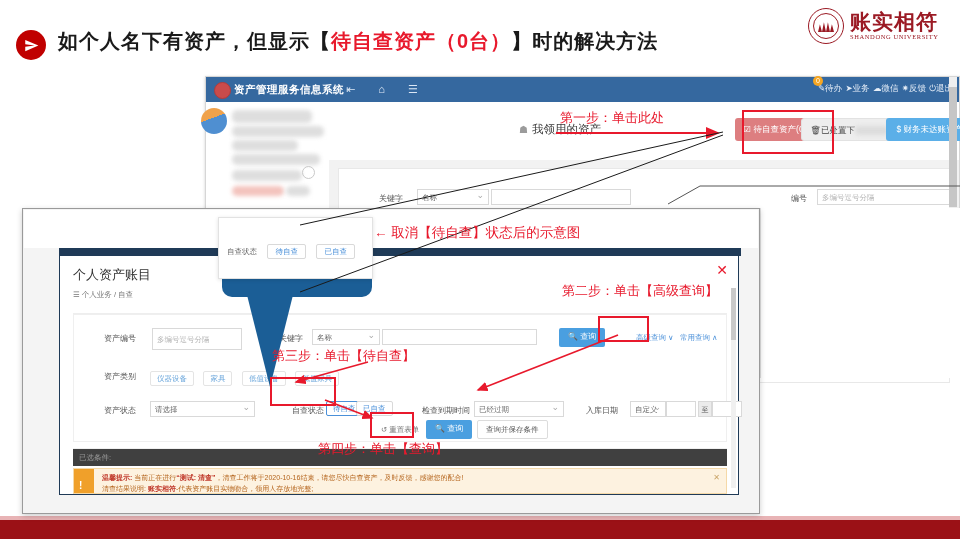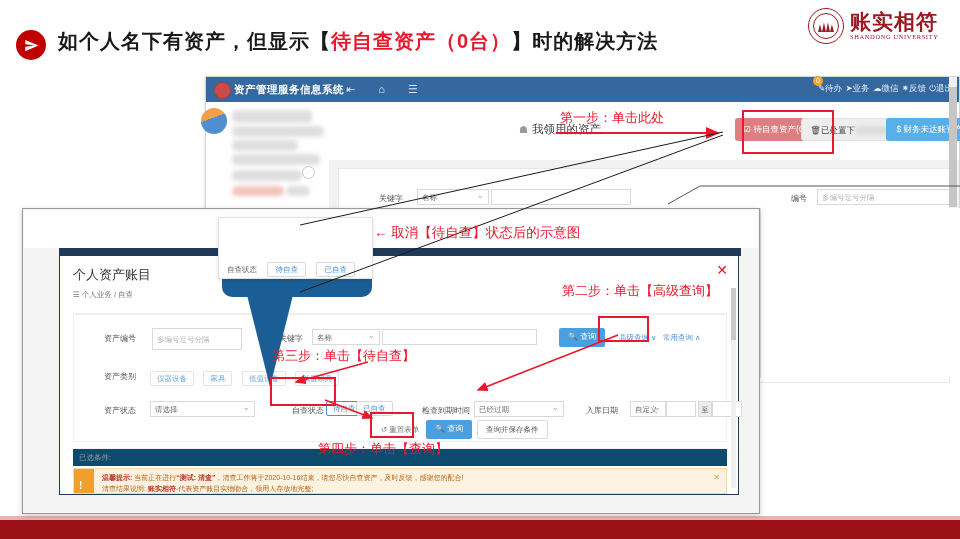--- a/index.html
+++ b/index.html
@@ -138,21 +138,21 @@
     display:inline-block;height:18px;line-height:17px;padding:0 6px;border:1px solid #dcdcdc;
     background:#fff;border-radius:2px;font-size:7.5px;color:#444;margin-left:3px;box-sizing:border-box;
   }
   .app-toolbar{position:absolute;right:8px;bottom:46px;white-space:nowrap;}
 
   
   .callout{
     position:absolute;left:218px;top:217px;width:155px;height:62px;background:#fff;
     border:1px solid #e2e2e2;box-sizing:border-box;z-index:40;box-shadow:0 1px 4px rgba(0,0,0,.12);
   }
-  .callout-row{position:absolute;left:8px;top:40px;white-space:nowrap;}
+  .callout-row{position:absolute;left:8px;top:22px;white-space:nowrap;}
   .co-label{font-size:7.5px;color:#666;}
   .co-btn{
     display:inline-block;height:15px;line-height:14px;padding:0 7px;border:1px solid #d9d9d9;
     background:#fff;font-size:7.5px;color:#4a90d9;margin-left:6px;border-radius:2px;box-sizing:border-box;
   }
   .callout-tail{
     position:absolute;left:222px;top:279px;width:150px;height:18px;background:#1b5e96;
     border-bottom-left-radius:10px;border-bottom-right-radius:10px;z-index:40;
   }
   .callout-point{
@@ -187,21 +187,21 @@
     position:absolute;left:13px;top:34px;font-size:7.5px;color:#777;
     border-bottom:1px solid #eee;width:654px;padding-bottom:13px;
   }
   .dlg-form{
     position:absolute;left:13px;top:58px;width:654px;height:128px;border:1px solid #efefef;
     box-sizing:border-box;background:#fff;
   }
   .dlg-scroll{position:absolute;right:2px;top:32px;width:5px;height:200px;background:#f0f0f0;}
   .dlg-scroll i{position:absolute;left:0;top:0;width:5px;height:52px;background:#c9c9c9;display:block;}
   .dlg-selected{
-    position:absolute;left:13px;top:192px;width:654px;height:18px;background:#0c4a6e;
+    position:absolute;left:13px;top:192px;width:654px;height:18px;background:#404040;
     border-top:1px solid #f0f0f0;font-size:7.5px;color:#999;line-height:18px;padding-left:6px;box-sizing:border-box;
   }
   .dlg-notice{
     position:absolute;left:13px;top:212px;width:654px;height:26px;background:#fdf2e0;
     border:1px solid #f5d9a8;box-sizing:border-box;overflow:hidden;
   }
   .dlg-notice .warnbar{position:absolute;left:0;top:0;width:20px;height:100%;background:#f0a02a;}
   .dlg-notice .warnbar span{
     position:absolute;left:5px;top:11px;color:#fff;font-size:10px;font-weight:bold;
   }
@@ -215,21 +215,21 @@
   }
   .st-pill{
     display:inline-block;height:15px;line-height:14px;padding:0 6px;border:1px solid #d9d9d9;
     background:#fff;color:#4a90d9;font-size:7.5px;margin-right:5px;border-radius:2px;box-sizing:border-box;
   }
   .st-pill.sel{border-color:#4a90d9;}
   .btn-blue{
     display:inline-block;height:19px;line-height:18px;padding:0 9px;background:#4a9fe0;color:#fff;
     font-size:8px;border-radius:2px;box-sizing:border-box;
   }
-  .lnk{font-size:7.5px;color:#4a90d9;margin-left:0;}
+  .lnk{font-size:7.5px;color:#4a90d9;margin-left:17px;}
   .btn-plain{
     display:inline-block;height:19px;line-height:18px;padding:0 8px;background:#fff;border:1px solid #dcdcdc;
     color:#555;font-size:7.5px;border-radius:2px;box-sizing:border-box;
   }
   .btn-reset{font-size:7.5px;color:#777;margin-right:7px;}
 
   .redbox{position:absolute;border:2px solid #e8192c;z-index:55;}
 
   
   .arrowsvg{position:absolute;left:0;top:0;width:960px;height:539px;pointer-events:none;z-index:58;}

